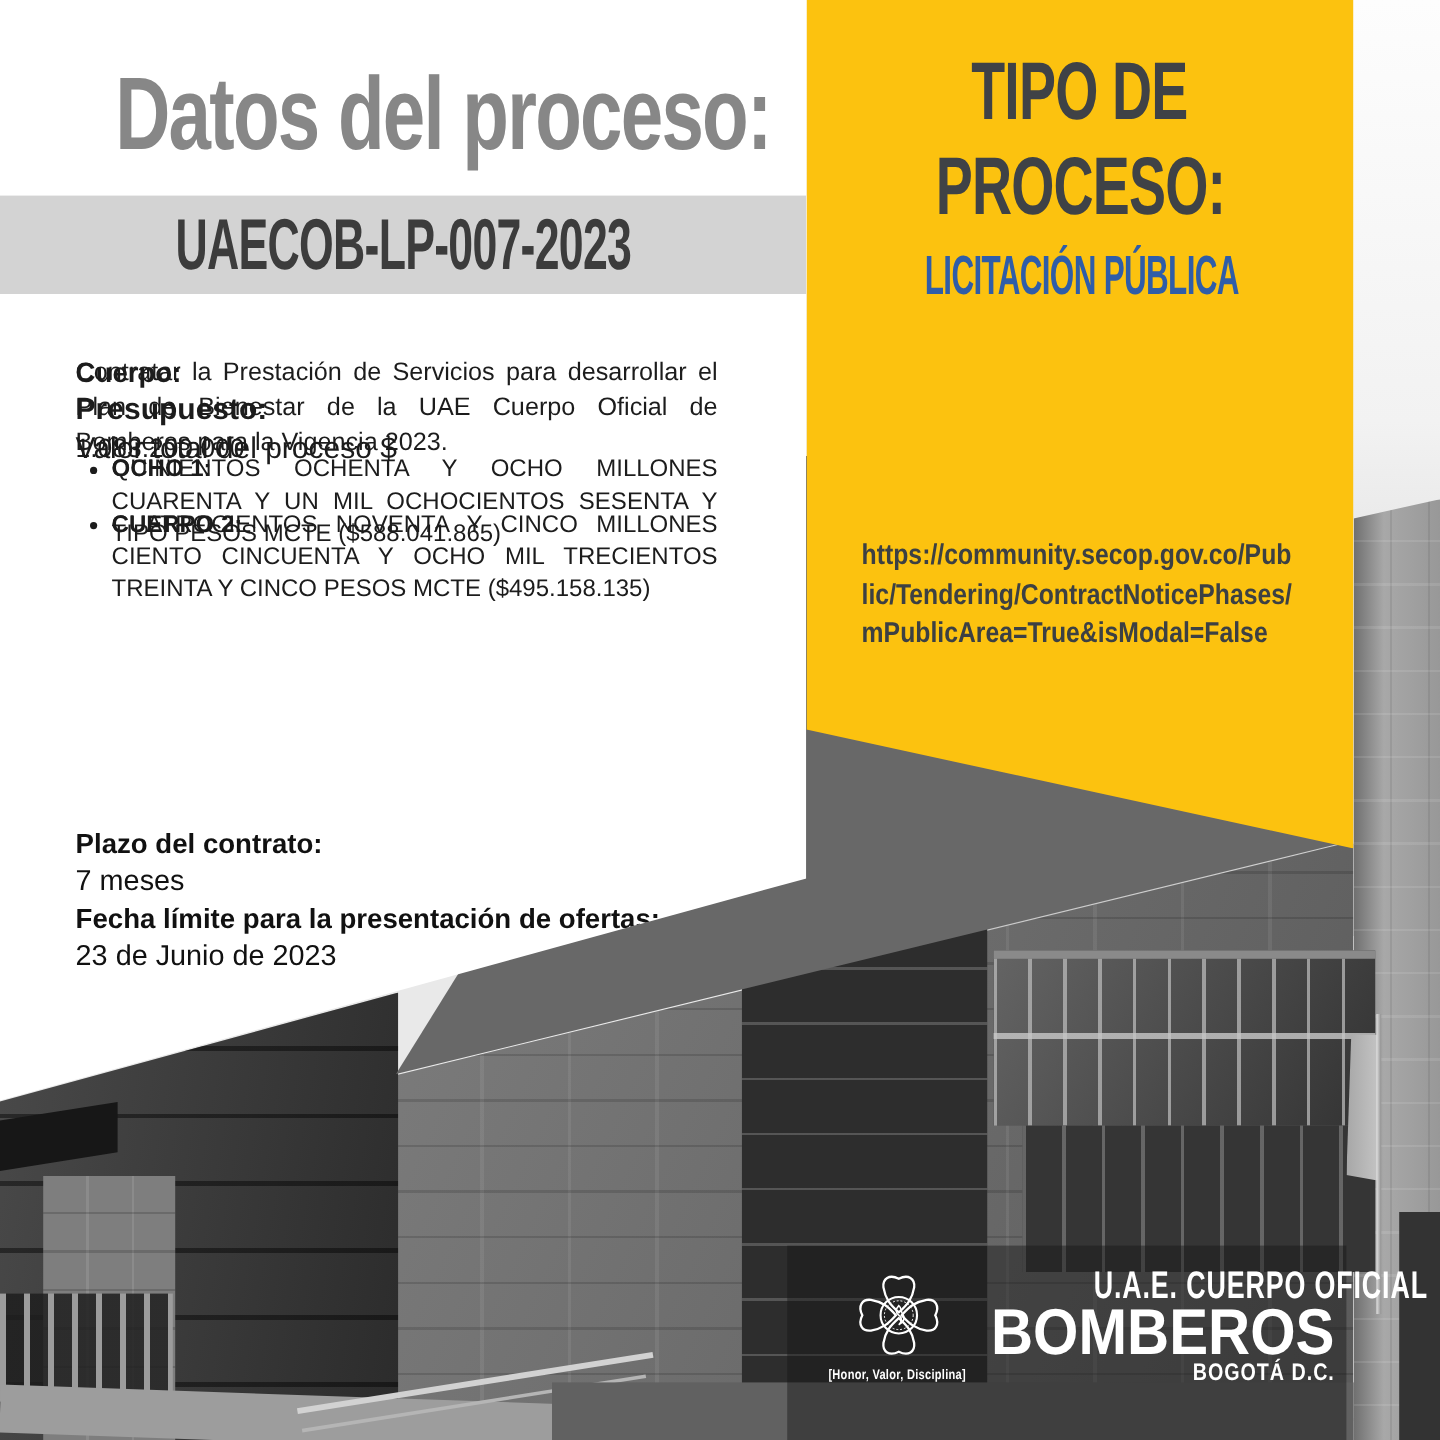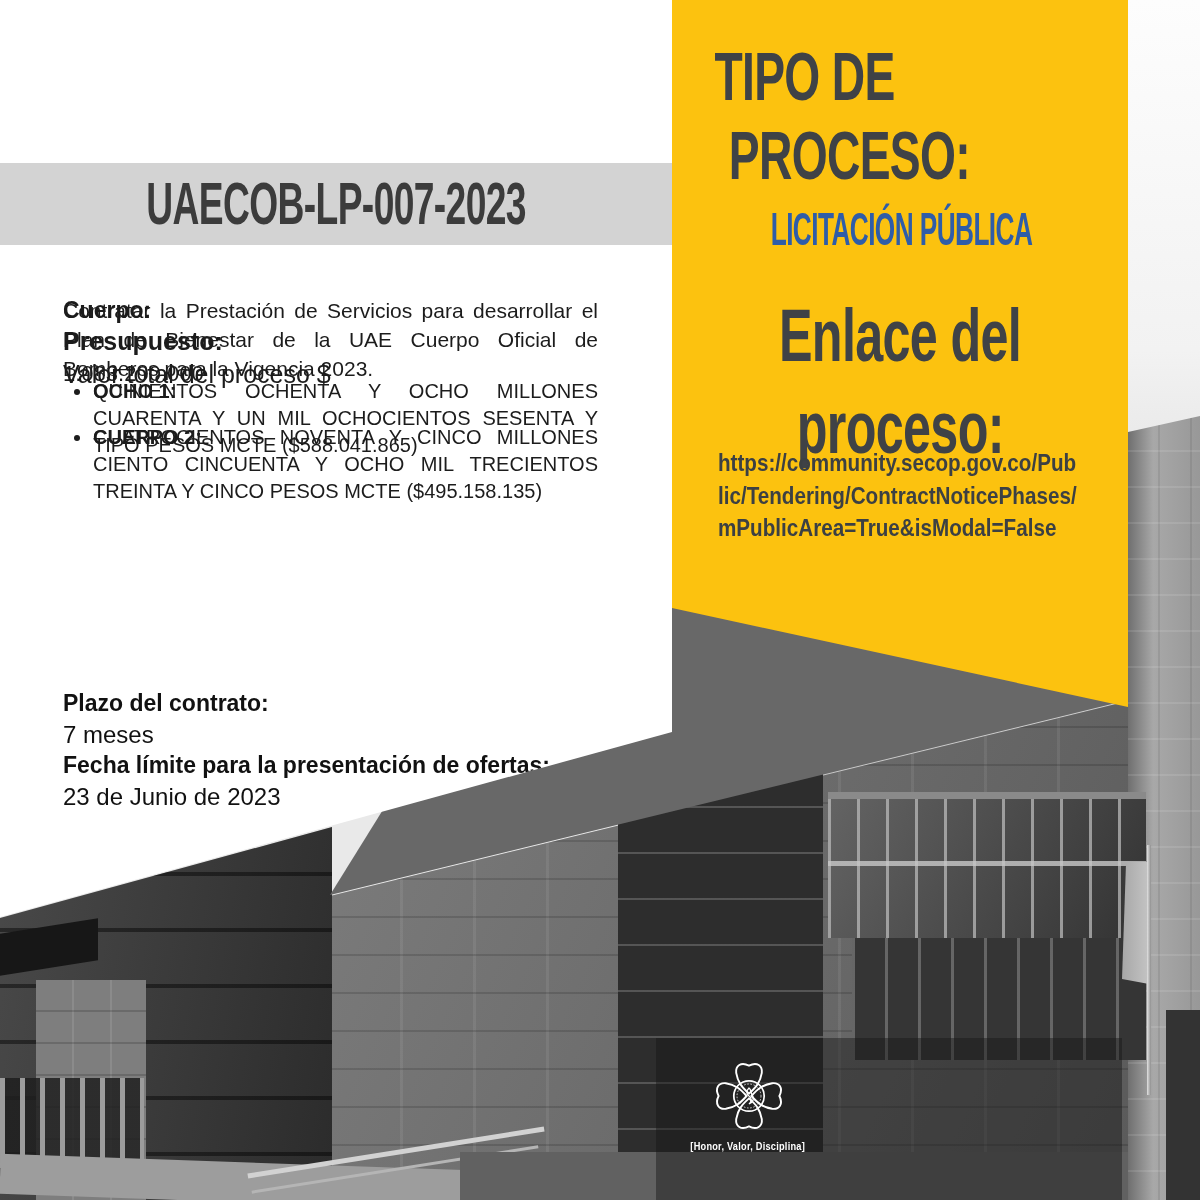--- a/index.html
+++ b/index.html
@@ -83,21 +83,21 @@
   ul.grupos li{font-size:20px;line-height:27px;text-align:justify;margin:0 0 19px 0;}
   ul.grupos .glabel{font-weight:bold;}
   .dates{left:63px;top:688px;width:535px;color:#111;}
   .dates div{position:static;}
   .d-head{font-size:23px;font-weight:bold;line-height:31px;}
   .d-val{font-size:24px;line-height:31px;}
 
   
   .yellow-banner{left:672px;top:0;width:456px;height:712px;background:#fcc20f;
     clip-path:polygon(0 0,100% 0,100% 707px,0 608px);}
-  .tipo{left:0;top:46px;width:100%;text-align:left;color:#3f4246;}
+  .tipo{left:0;top:46px;width:100%;text-align:center;color:#3f4246;}
   .tipo div{position:static;line-height:60px;}
   .tipo .cond{transform:scaleX(.68);transform-origin:50% 50%;font-size:68px;font-weight:bold;letter-spacing:-1px;}
   .licitacion{left:0;top:202px;width:100%;text-align:center;color:#2f5da8;}
   .licitacion .cond{transform:scaleX(.57);transform-origin:50% 50%;font-size:46px;font-weight:bold;letter-spacing:-1px;}
   .enlace{left:0;top:300px;width:100%;text-align:center;color:#3f4246;}
   .enlace div{position:static;line-height:72px;}
   .enlace .cond{transform:scaleX(.68);transform-origin:50% 50%;font-size:74px;font-weight:bold;letter-spacing:-1px;}
   .url{left:46px;top:448px;width:400px;color:#3c4043;}
   .url div{position:static;line-height:29.5px;}
   .url .cond{transform:scaleX(.86);transform-origin:0 50%;font-size:24px;font-weight:bold;}
@@ -148,20 +148,23 @@
     <div class="railing"></div>
     <div class="railing2"></div>
     <div class="grass"></div>
     <div class="flag"></div>
     <div class="flagpole"></div>
     <div class="sky-shade"></div>
     <div class="bottom-overlay"></div>
   </div>
 
   <div class="white-panel">
+    <div class="title-wrap">
+      <span class="cond">Datos del proceso:</span>
+    </div>
     <div class="ref-band">
       <span class="cond">UAECOB-LP-007-2023</span>
     </div>
     <div class="content">
       <p class="objeto">
           <span class="lbl">Cuerpo:</span> 
           <span>Contratar la Prestación de Servicios para desarrollar el Plan de Bienestar de la UAE Cuerpo Oficial de Bomberos para la Vigencia 2023.</span>
         </p>
       <h3 class="sec">Presupuesto:</h3>
       <p class="valor">
@@ -188,24 +191,20 @@
   </div>
 
   <div class="yellow-banner">
     <div class="tipo">
       <div><span class="cond">TIPO DE</span></div>
       <div><span class="cond">PROCESO:</span></div>
     </div>
     <div class="licitacion">
       <span class="cond">LICITACIÓN PÚBLICA</span>
     </div>
-    <div class="enlace">
-      <div><span class="cond">Enlace del</span></div>
-      <div><span class="cond">proceso:</span></div>
-    </div>
     <div class="url">
       <div><span class="cond">https://community.secop.gov.co/Pub</span></div>
       <div><span class="cond">lic/Tendering/ContractNoticePhases/</span></div>
       <div><span class="cond">mPublicArea=True&amp;isModal=False</span></div>
     </div>
   </div>
 
   <div class="brand">
     <svg class="badge" viewBox="0 0 100 100" fill="none" stroke="#ffffff">
       <g stroke-width="2.4">
@@ -214,15 +213,20 @@
         <path d="M47 50 C39 41 33 36 21 34 C12 33 7 40 12 50 C7 60 12 67 21 66 C33 64 39 59 47 50 Z"></path>
         <path d="M53 50 C61 41 67 36 79 34 C88 33 93 40 88 50 C93 60 88 67 79 66 C67 64 61 59 53 50 Z"></path>
       </g>
       <circle cx="50" cy="50" r="19" stroke-width="2.2"></circle>
       <circle cx="50" cy="50" r="15" stroke-width="1" stroke-dasharray="2 2"></circle>
       <path d="M50 40 C46 44 47 48 50 50 C53 52 54 56 50 60 C55 58 57 53 54 49 C52 46 53 42 50 40 Z" stroke-width="1.6"></path>
     </svg>
     <div class="motto">
       <span class="cond">[Honor, Valor, Disciplina]</span>
     </div>
+    <div class="org">
+      <div class="org-l1"><span class="cond">U.A.E. CUERPO OFICIAL</span></div>
+      <div class="org-l2"><span class="cond">BOMBEROS</span></div>
+      <div class="org-l3"><span class="cond">BOGOTÁ D.C.</span></div>
+    </div>
   </div>
 
 </div>
 
 </body></html>

